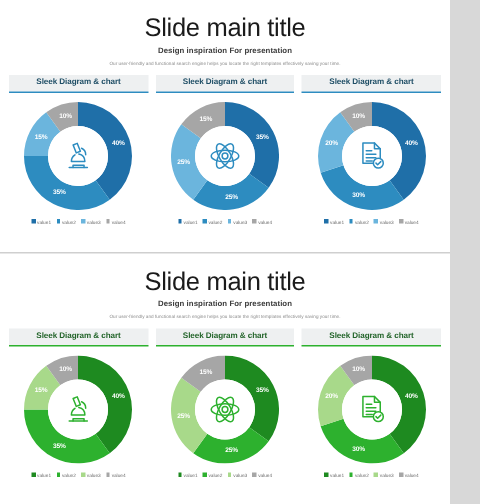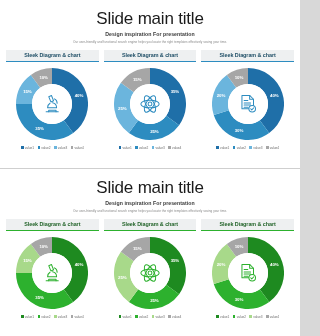--- a/index.html
+++ b/index.html
@@ -2,21 +2,21 @@
 <html><head>
 <meta charset="utf-8">
 <style>
   * { box-sizing: border-box; margin: 0; padding: 0; }
   html, body {
     width: 300px; height: 336px;
     background: #d8d8d8;
     font-family: "Liberation Sans", sans-serif;
     overflow: hidden;
   }
-  .deck { width: 300px; height: 239px; display: flex; flex-direction: column; }
+  .deck { width: 300px; height: 336px; display: flex; flex-direction: column; justify-content: flex-end; }
 
   .slide {
     position: relative;
     width: 300px; height: 168px;
     background: #ffffff;
     flex: 0 0 168px;
     overflow: hidden;
   }
   .slide + .slide { border-top: 1px solid #cfcfcf; }
 

